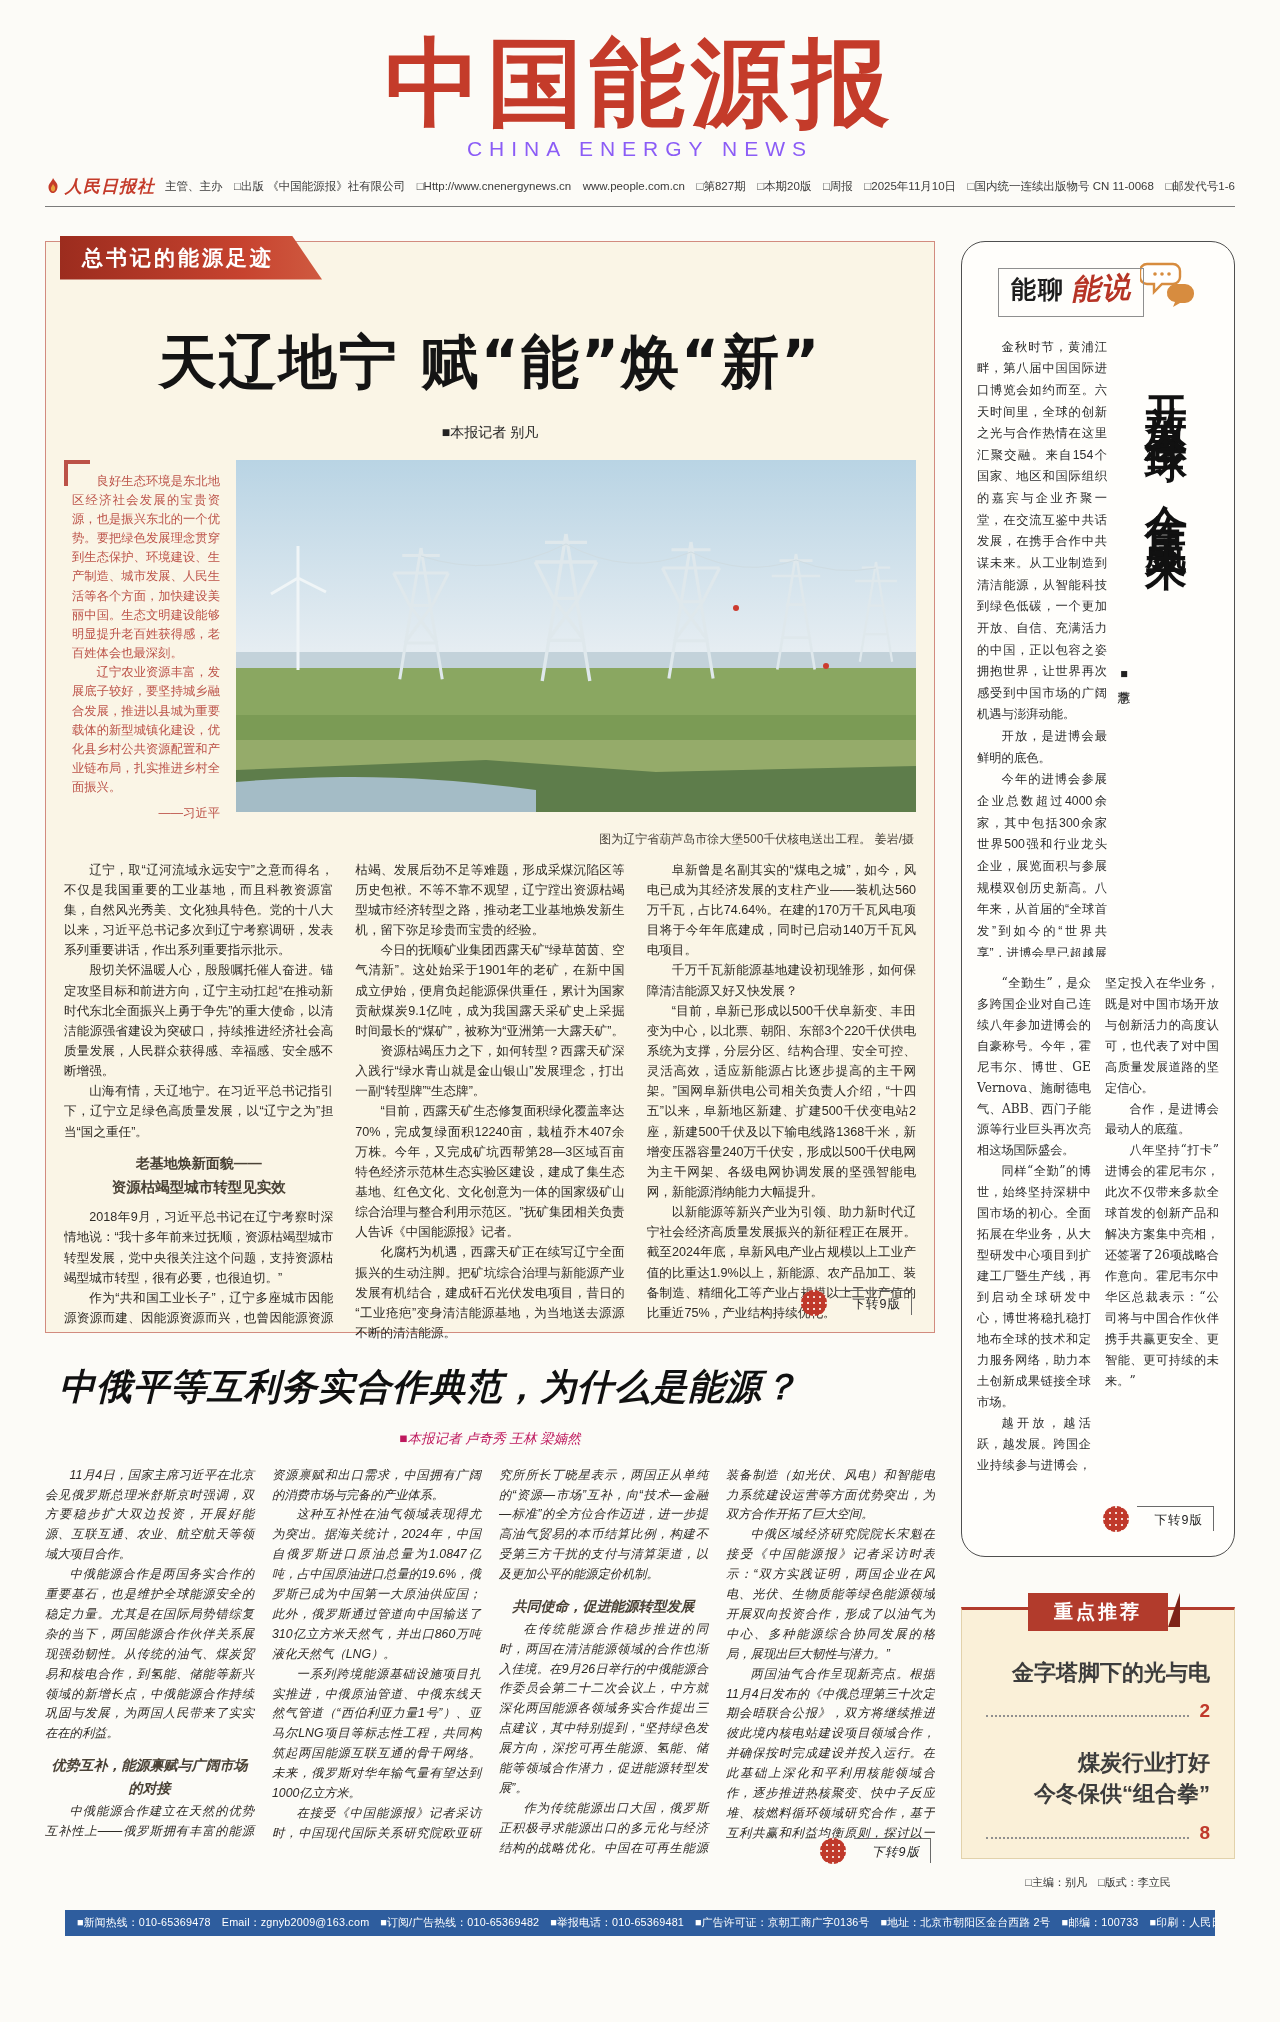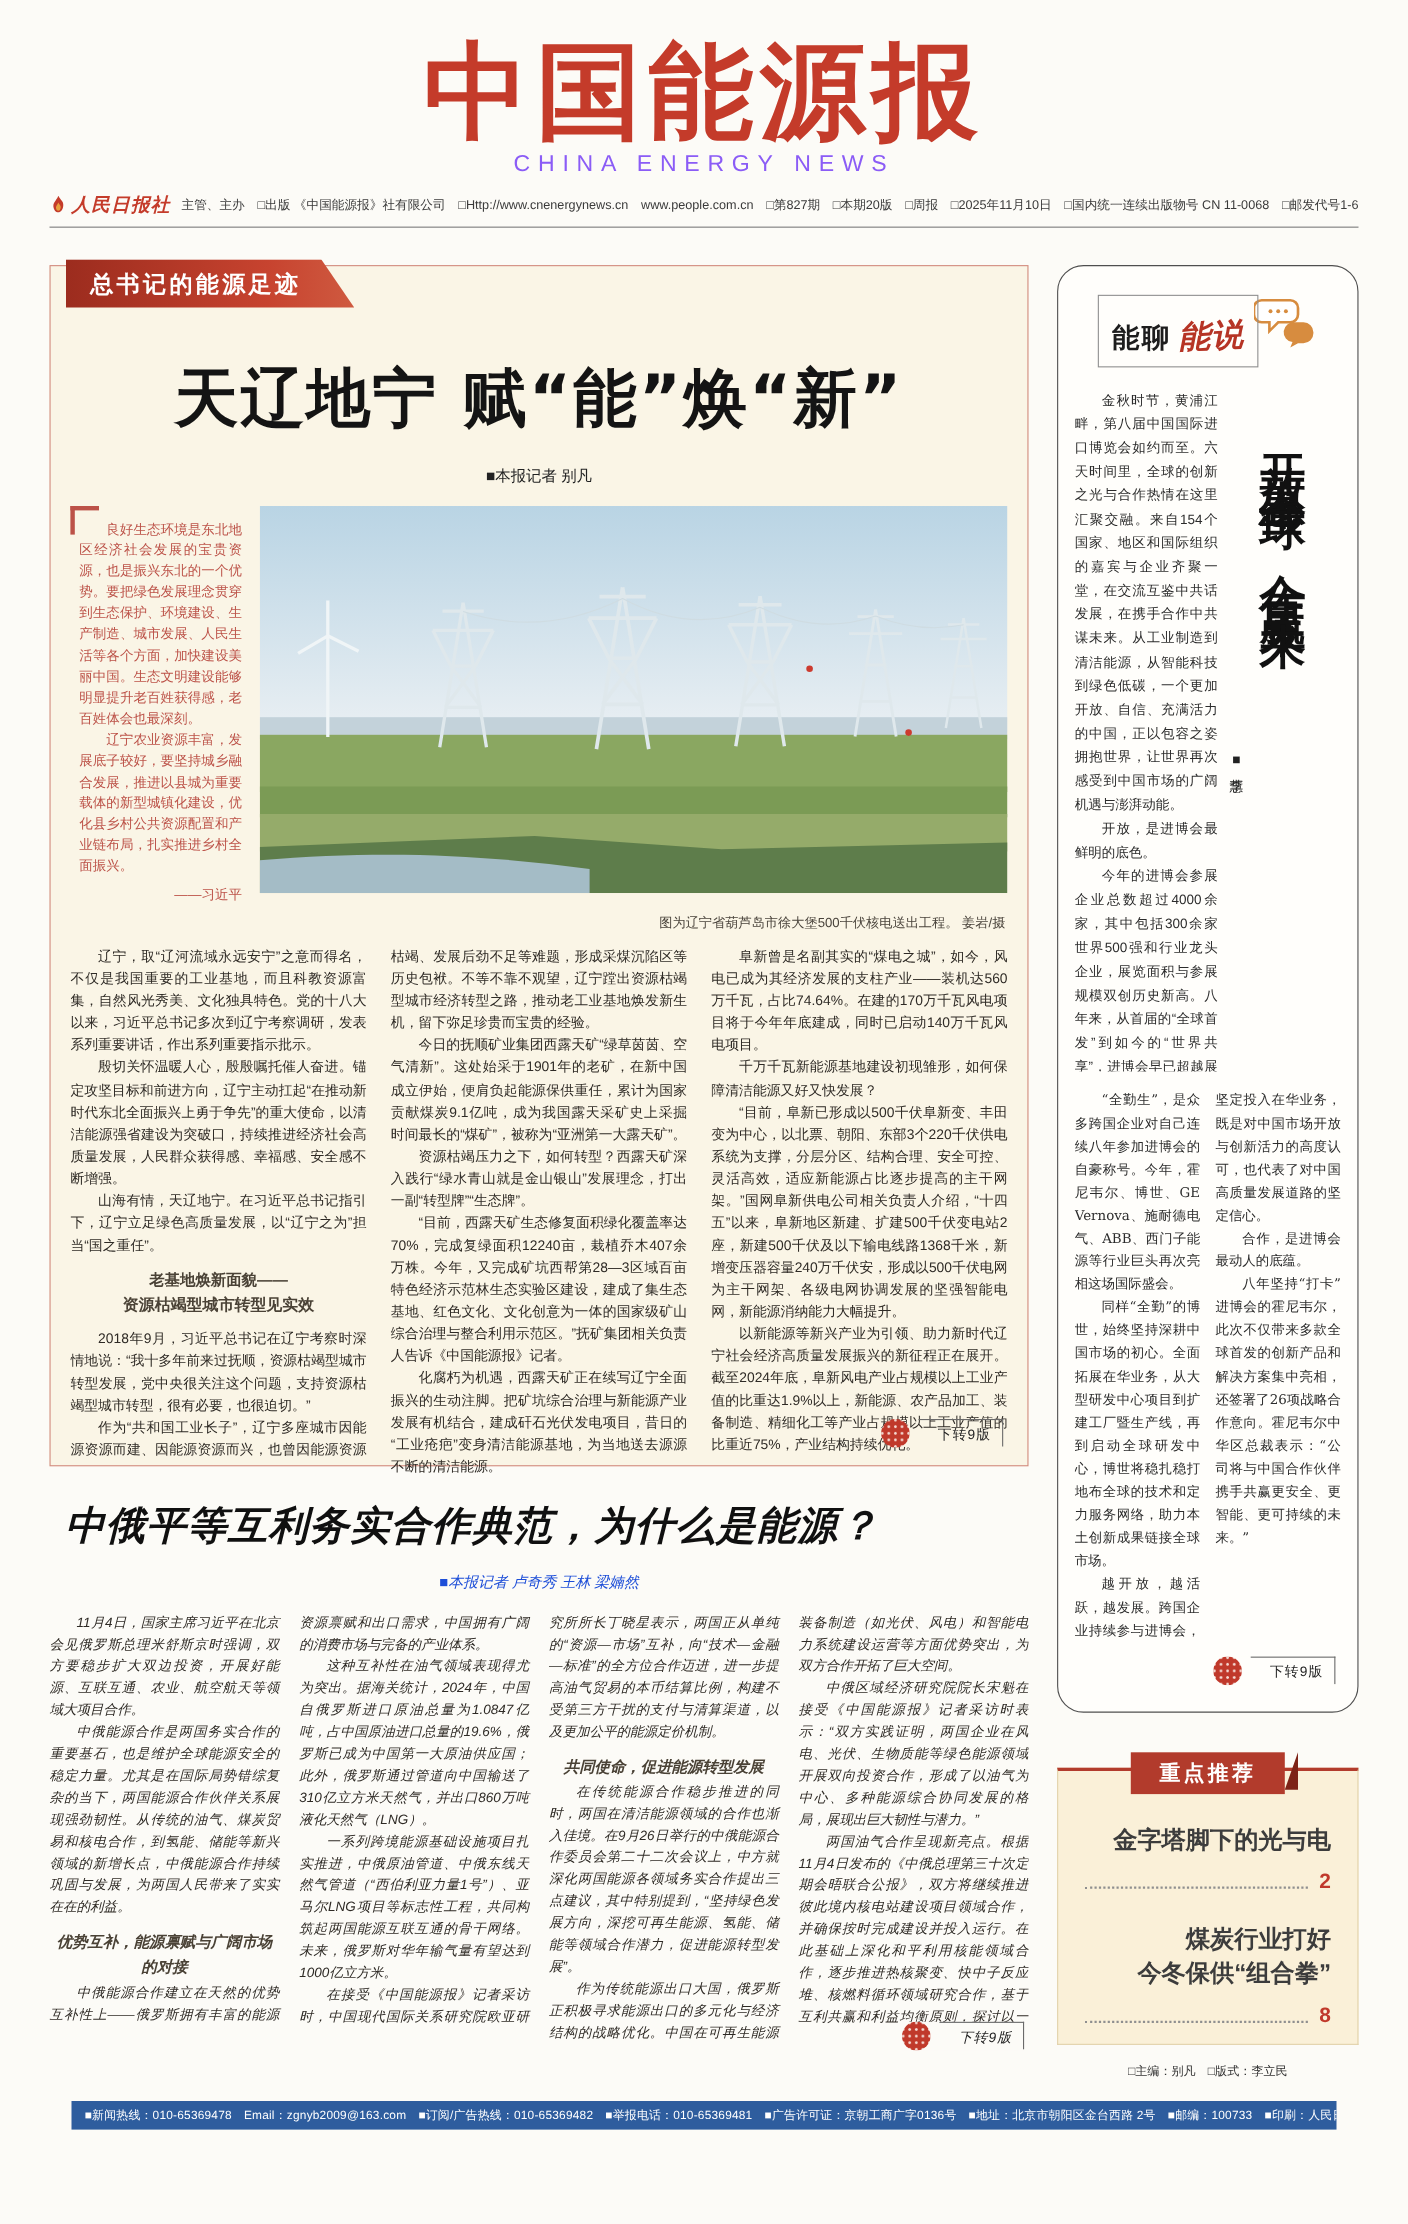--- a/index.html
+++ b/index.html
@@ -98,36 +98,36 @@
     background-size:6px 6px; background-position:center; flex:0 0 26px;
   }
   .main-box .jump { position:absolute; right:22px; bottom:16px; }
 
   
   .article2 { position:relative; margin-top:30px;font-style:italic; }
   .a2-headline {
     font-size:36px; font-weight:900; color:#101010; letter-spacing:1px;
     padding-left:14px; font-family:"DejaVu Sans","Liberation Sans",sans-serif;
   }
-  .a2-byline { margin-top:18px; text-align:center; font-size:13.5px; color:#1d4ed8; }
+  .a2-byline { margin-top:18px; text-align:center; font-size:13.5px; color:#be185d; }
   .a2-cols {
     margin-top:18px; height:396px; overflow:hidden;
     column-count:4; column-gap:18px; column-fill:auto;
     font-size:12.3px; line-height:1.62; text-align:justify; color:#2e2a25;
   }
   .article2 .jump { position:absolute; right:4px; bottom:-2px; background:#fcfbf7; }
 
   
   .sb-box {
     position:relative; height:1316px; background:#fffefb;
     border:1.5px solid #4f4f4f; border-radius:24px; padding:18px 15px 0;
   }
   .sb-logo-row { display:flex; justify-content:center; align-items:center; margin-top:8px; }
   .sb-logo-frame {
-    border:1px solid #8f8f8f; padding:17px 12px 7px;
+    border:1px solid #8f8f8f; padding:0 12px 7px;
     display:flex; align-items:baseline; gap:6px; position:relative;
   }
   .sb-logo-left { font-size:25px; font-weight:900; color:#1d1d1d; letter-spacing:2px; }
   .sb-logo-right {
     font-size:29px; font-weight:900; color:#b63425; font-style:italic;
     font-family:"DejaVu Serif", serif; transform:rotate(-3deg); letter-spacing:1px;
   }
   .sb-bubbles { margin-left:-4px; margin-top:-18px; }
   .sb-top { display:flex; gap:6px; margin-top:20px; height:620px; }
   .sb-intro {

